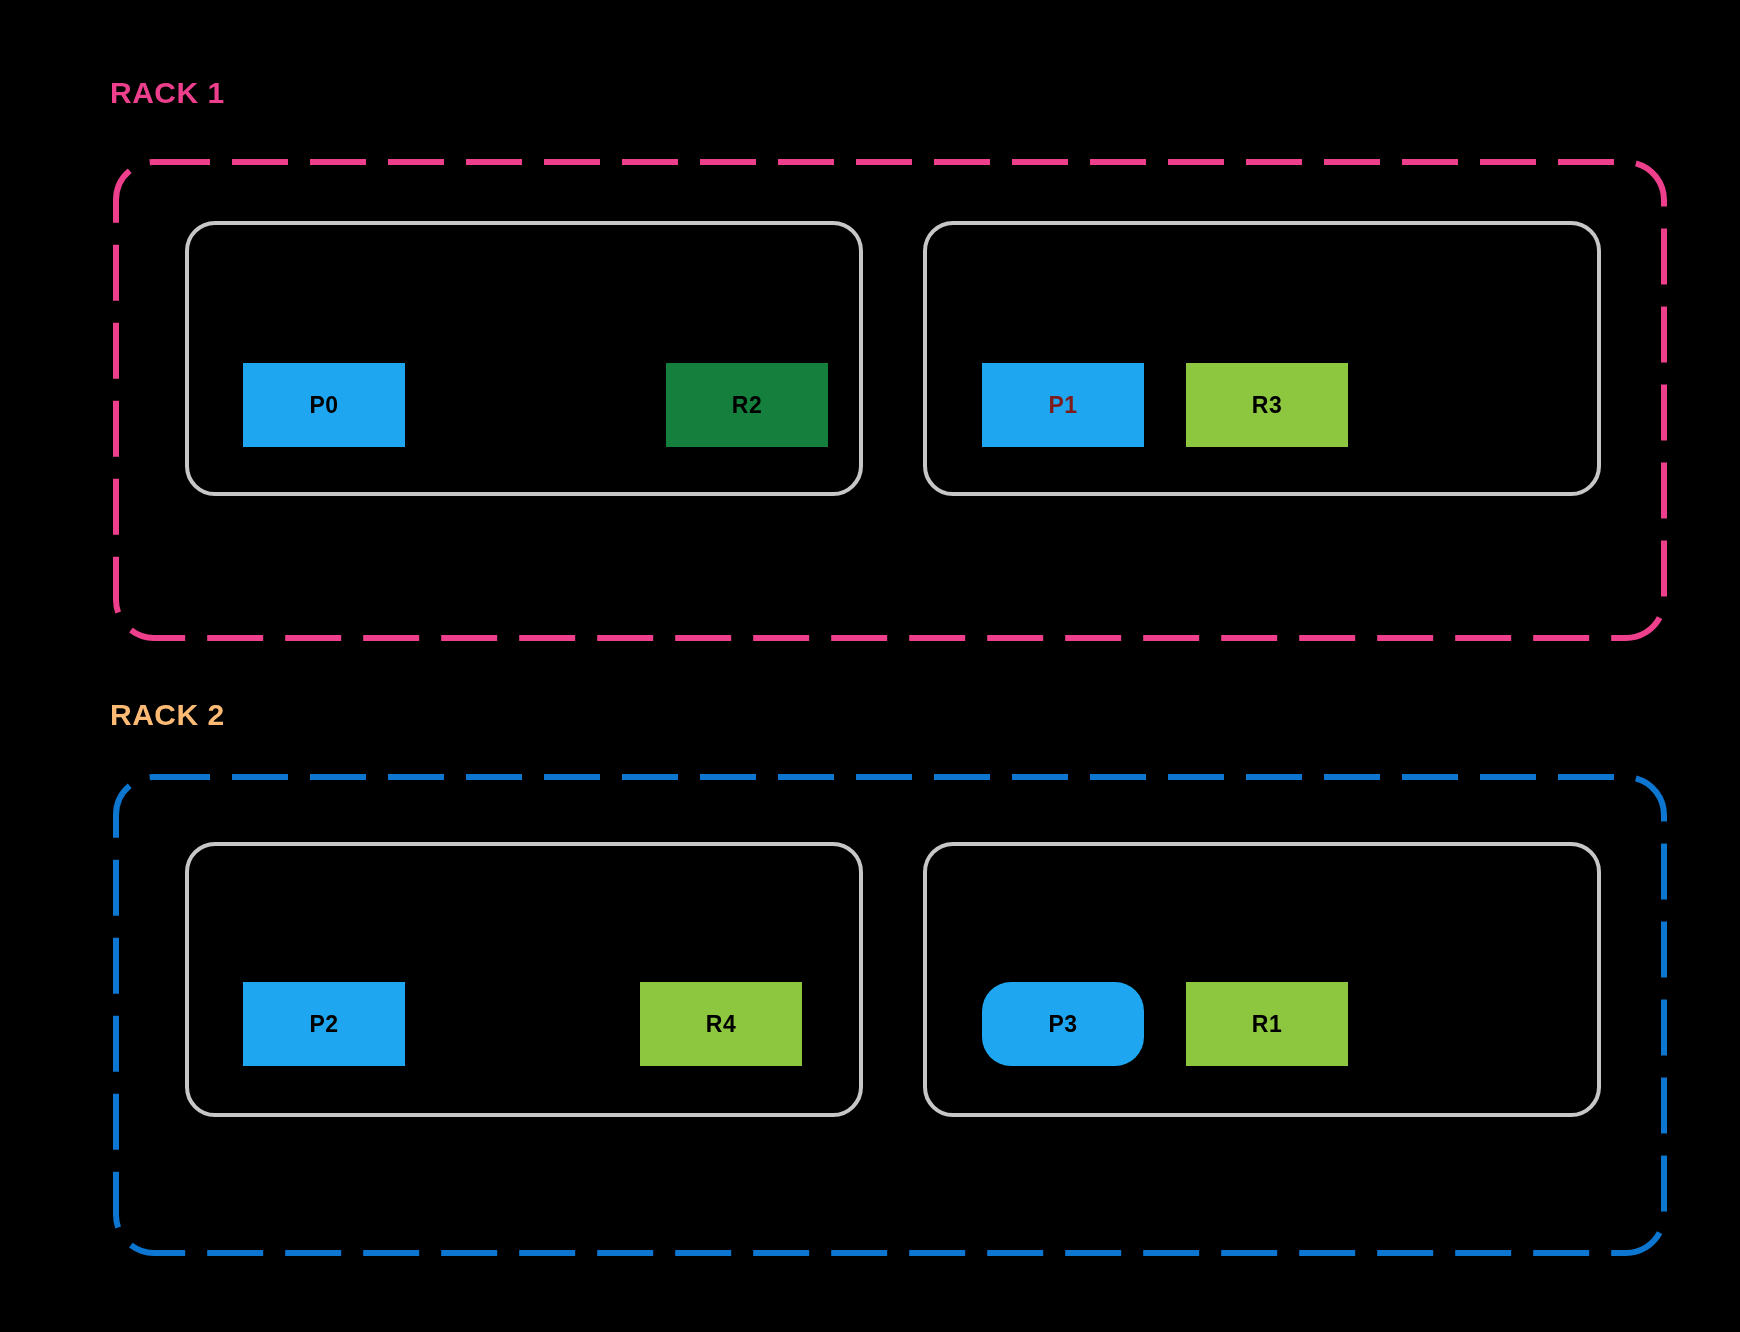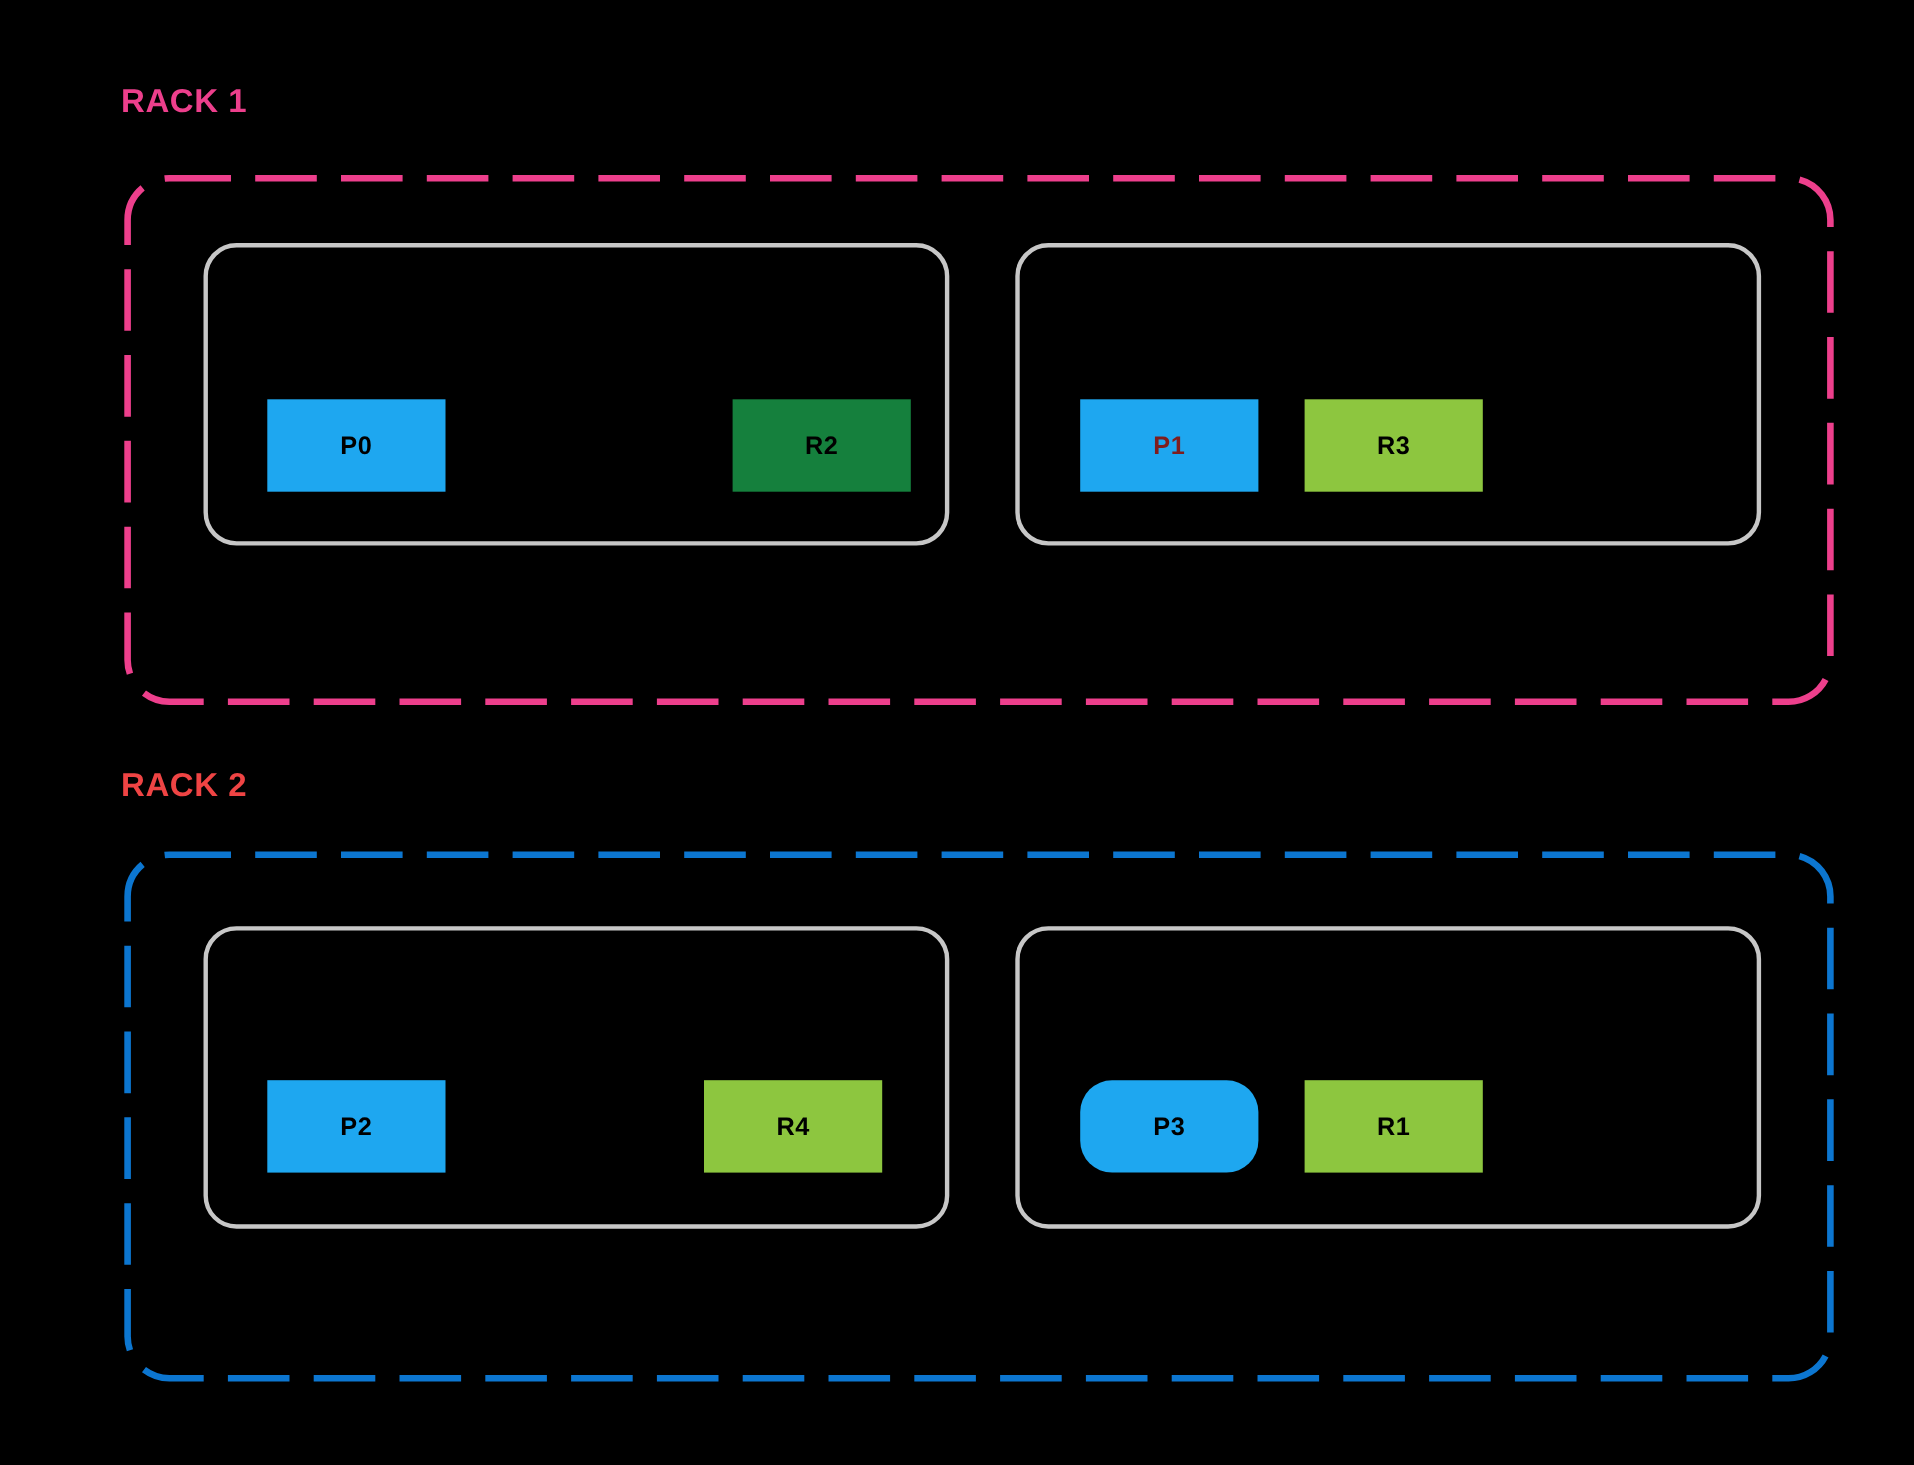--- a/index.html
+++ b/index.html
@@ -73,21 +73,21 @@
 <div class="rack-label" style="left: 110px; top: 78px; color: rgb(237, 63, 140);">RACK 1</div>
     <svg class="rack-svg" width="1568" height="496" style="left: 106px; top: 152px;">
       <rect x="10" y="10" width="1548" height="476" rx="38" ry="38" fill="none" stroke="#ED3F8C" stroke-width="6" stroke-dasharray="56 22" stroke-linecap="butt"></rect>
     </svg>
     <div class="node-box" style="left: 185px; top: 221px; width: 678px; height: 275px; border-color: rgb(199, 199, 199);"></div>
     <div class="block primary" style="left: 243px; top: 363px; width: 162px; height: 84px; background: rgb(30, 167, 240); color: rgb(0, 0, 0);">P0</div>
     <div class="block replica" style="left: 640px; top: 363px; width: 162px; height: 84px; background: #15803d; color: rgb(0, 0, 0); margin-left: 26px;">R2</div>
     <div class="node-box" style="left: 923px; top: 221px; width: 678px; height: 275px; border-color: rgb(199, 199, 199);"></div>
     <div class="block primary" style="left: 982px; top: 363px; width: 162px; height: 84px; background: rgb(30, 167, 240); color: #7f1d1d;">P1</div>
     <div class="block replica" style="left: 1186px; top: 363px; width: 162px; height: 84px; background: rgb(141, 198, 63); color: rgb(0, 0, 0);">R3</div>
-    <div class="rack-label" style="left: 110px; top: 700px; color: #ef4444;">RACK 2</div>
+    <div class="rack-label" style="left: 110px; top: 700px; color: #fdba74;">RACK 2</div>
     <svg class="rack-svg" width="1568" height="496" style="left: 106px; top: 767px;">
       <rect x="10" y="10" width="1548" height="476" rx="38" ry="38" fill="none" stroke="#0C76D0" stroke-width="6" stroke-dasharray="56 22" stroke-linecap="butt"></rect>
     </svg>
     <div class="node-box" style="left: 185px; top: 842px; width: 678px; height: 275px; border-color: rgb(199, 199, 199);"></div>
     <div class="block primary" style="left: 243px; top: 982px; width: 162px; height: 84px; background: rgb(30, 167, 240); color: rgb(0, 0, 0);">P2</div>
     <div class="block replica" style="left: 640px; top: 982px; width: 162px; height: 84px; background: rgb(141, 198, 63); color: rgb(0, 0, 0);">R4</div>
     <div class="node-box" style="left: 923px; top: 842px; width: 678px; height: 275px; border-color: rgb(199, 199, 199);"></div>
     <div class="block primary" style="left: 982px; top: 982px; width: 162px; height: 84px; background: rgb(30, 167, 240); color: rgb(0, 0, 0); border-radius: 29px;">P3</div>
     <div class="block replica" style="left: 1186px; top: 982px; width: 162px; height: 84px; background: rgb(141, 198, 63); color: rgb(0, 0, 0);">R1</div>
   </div>

